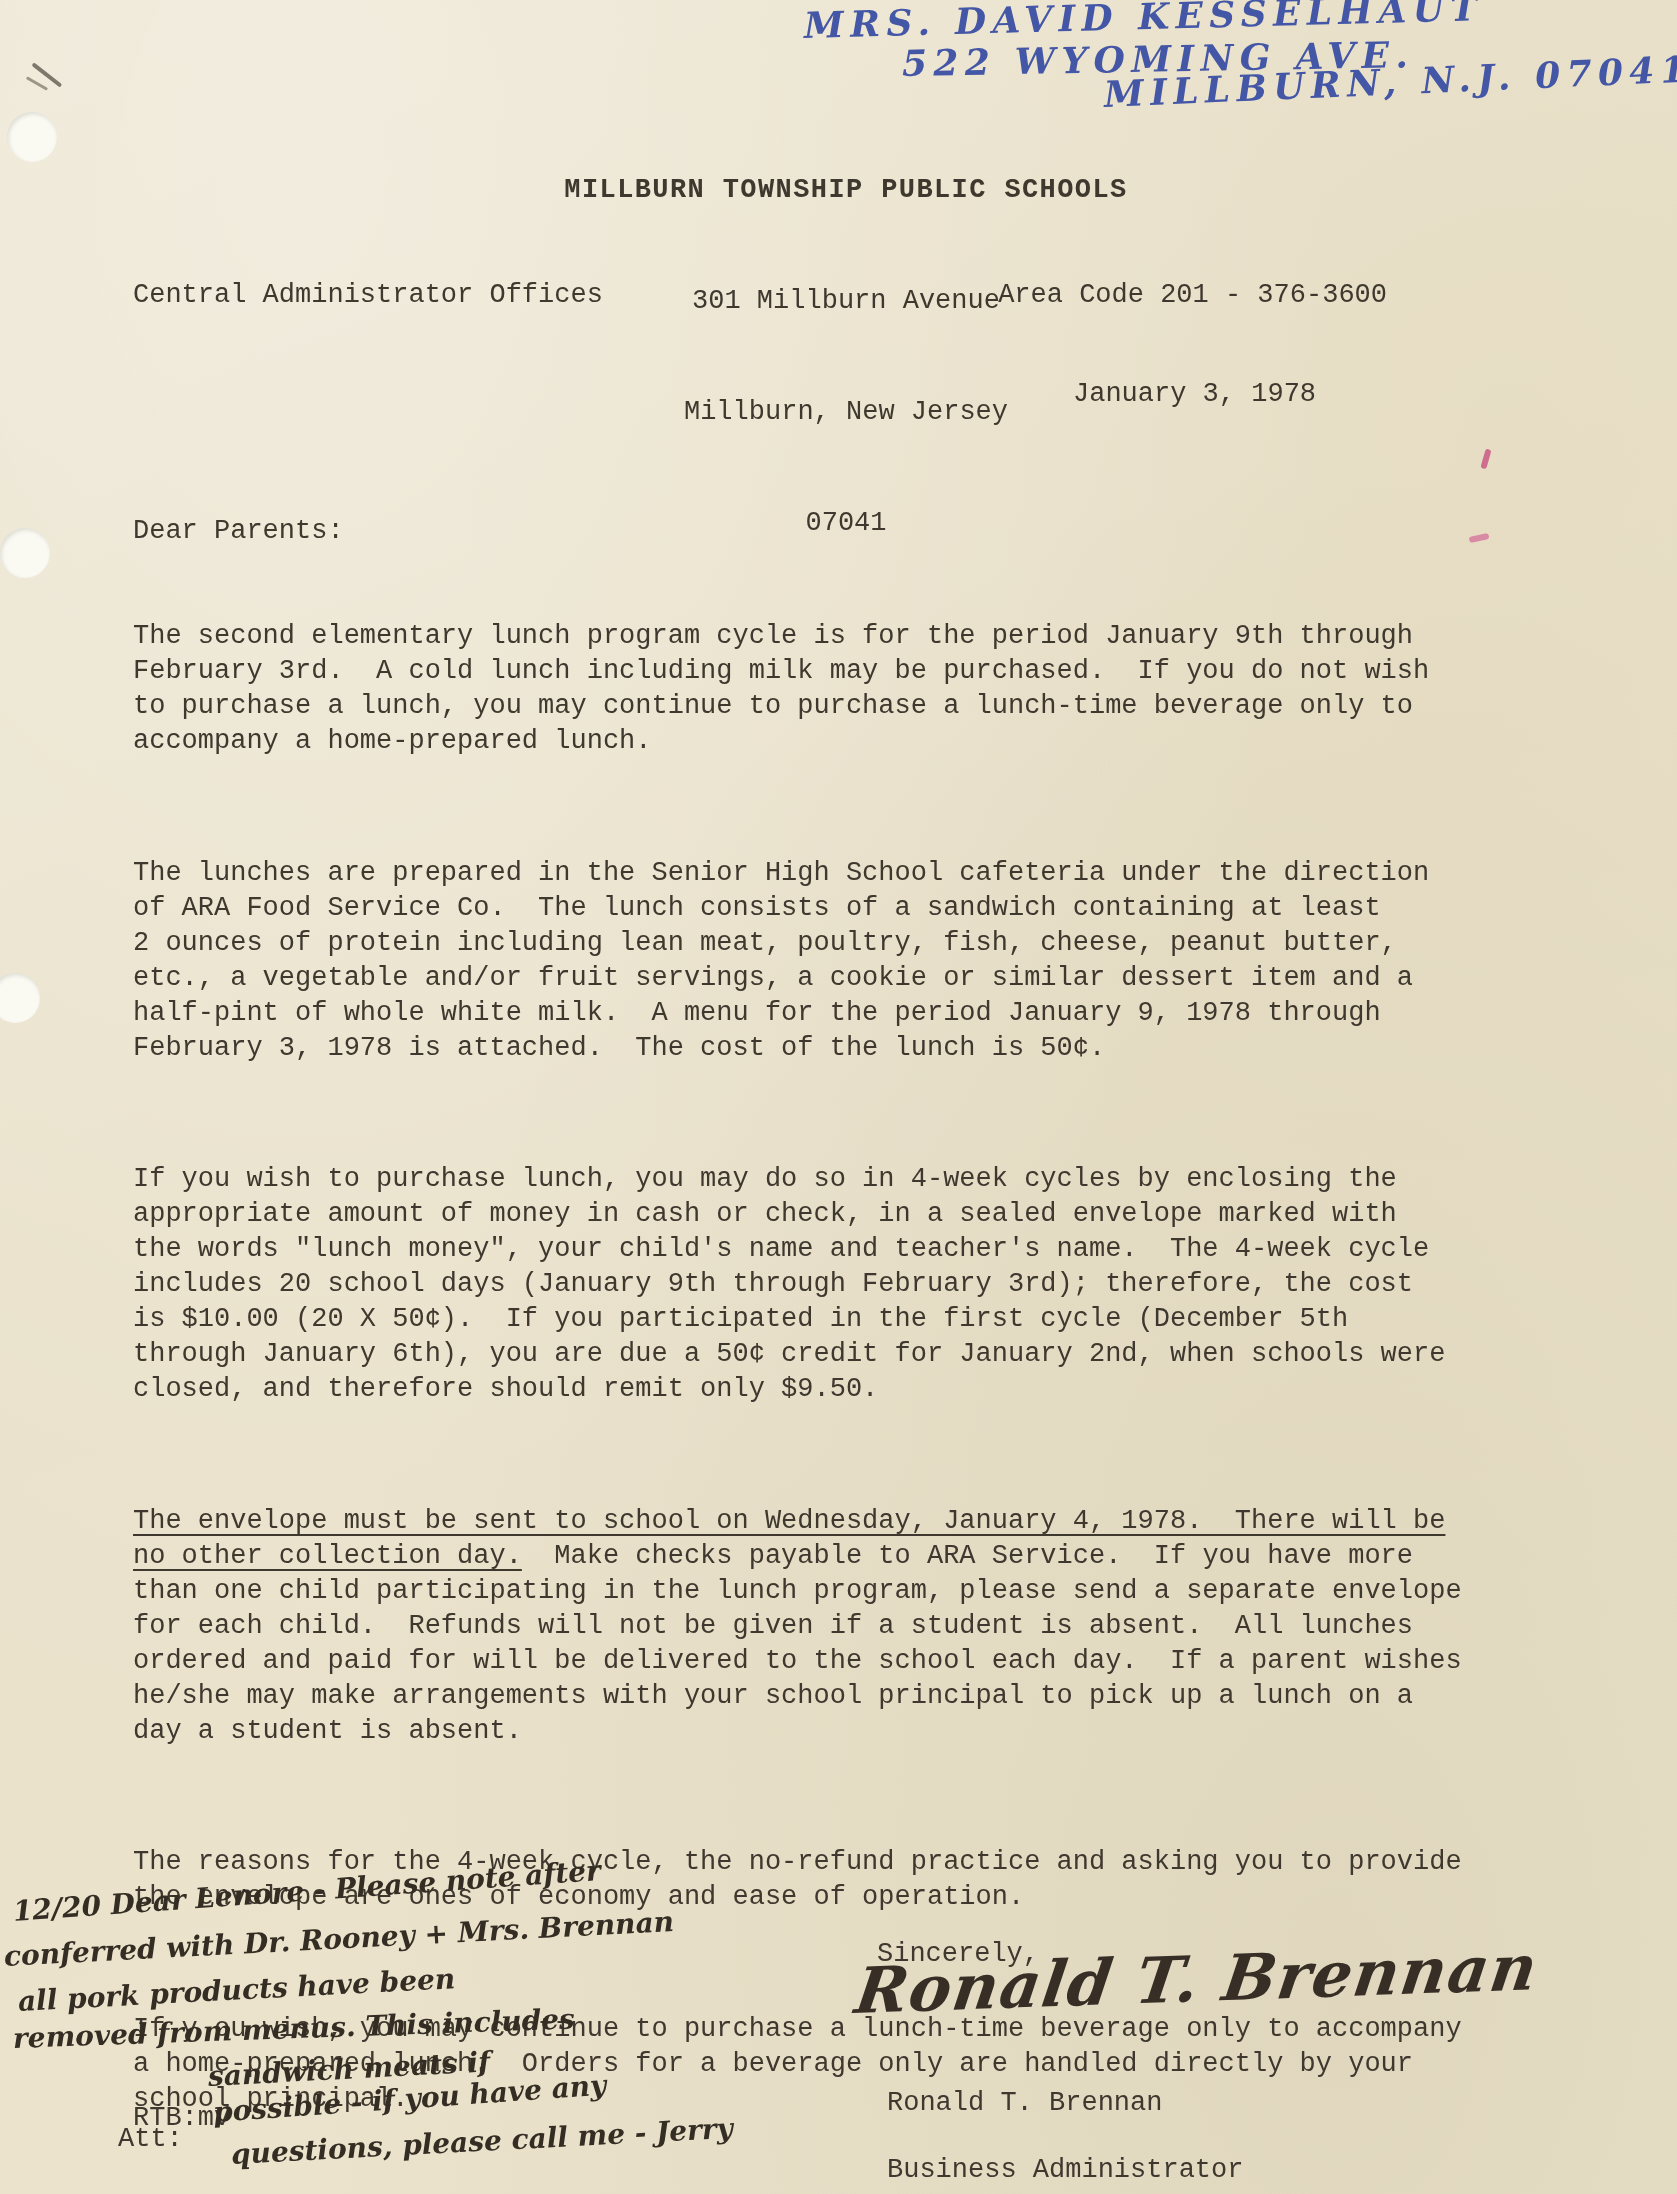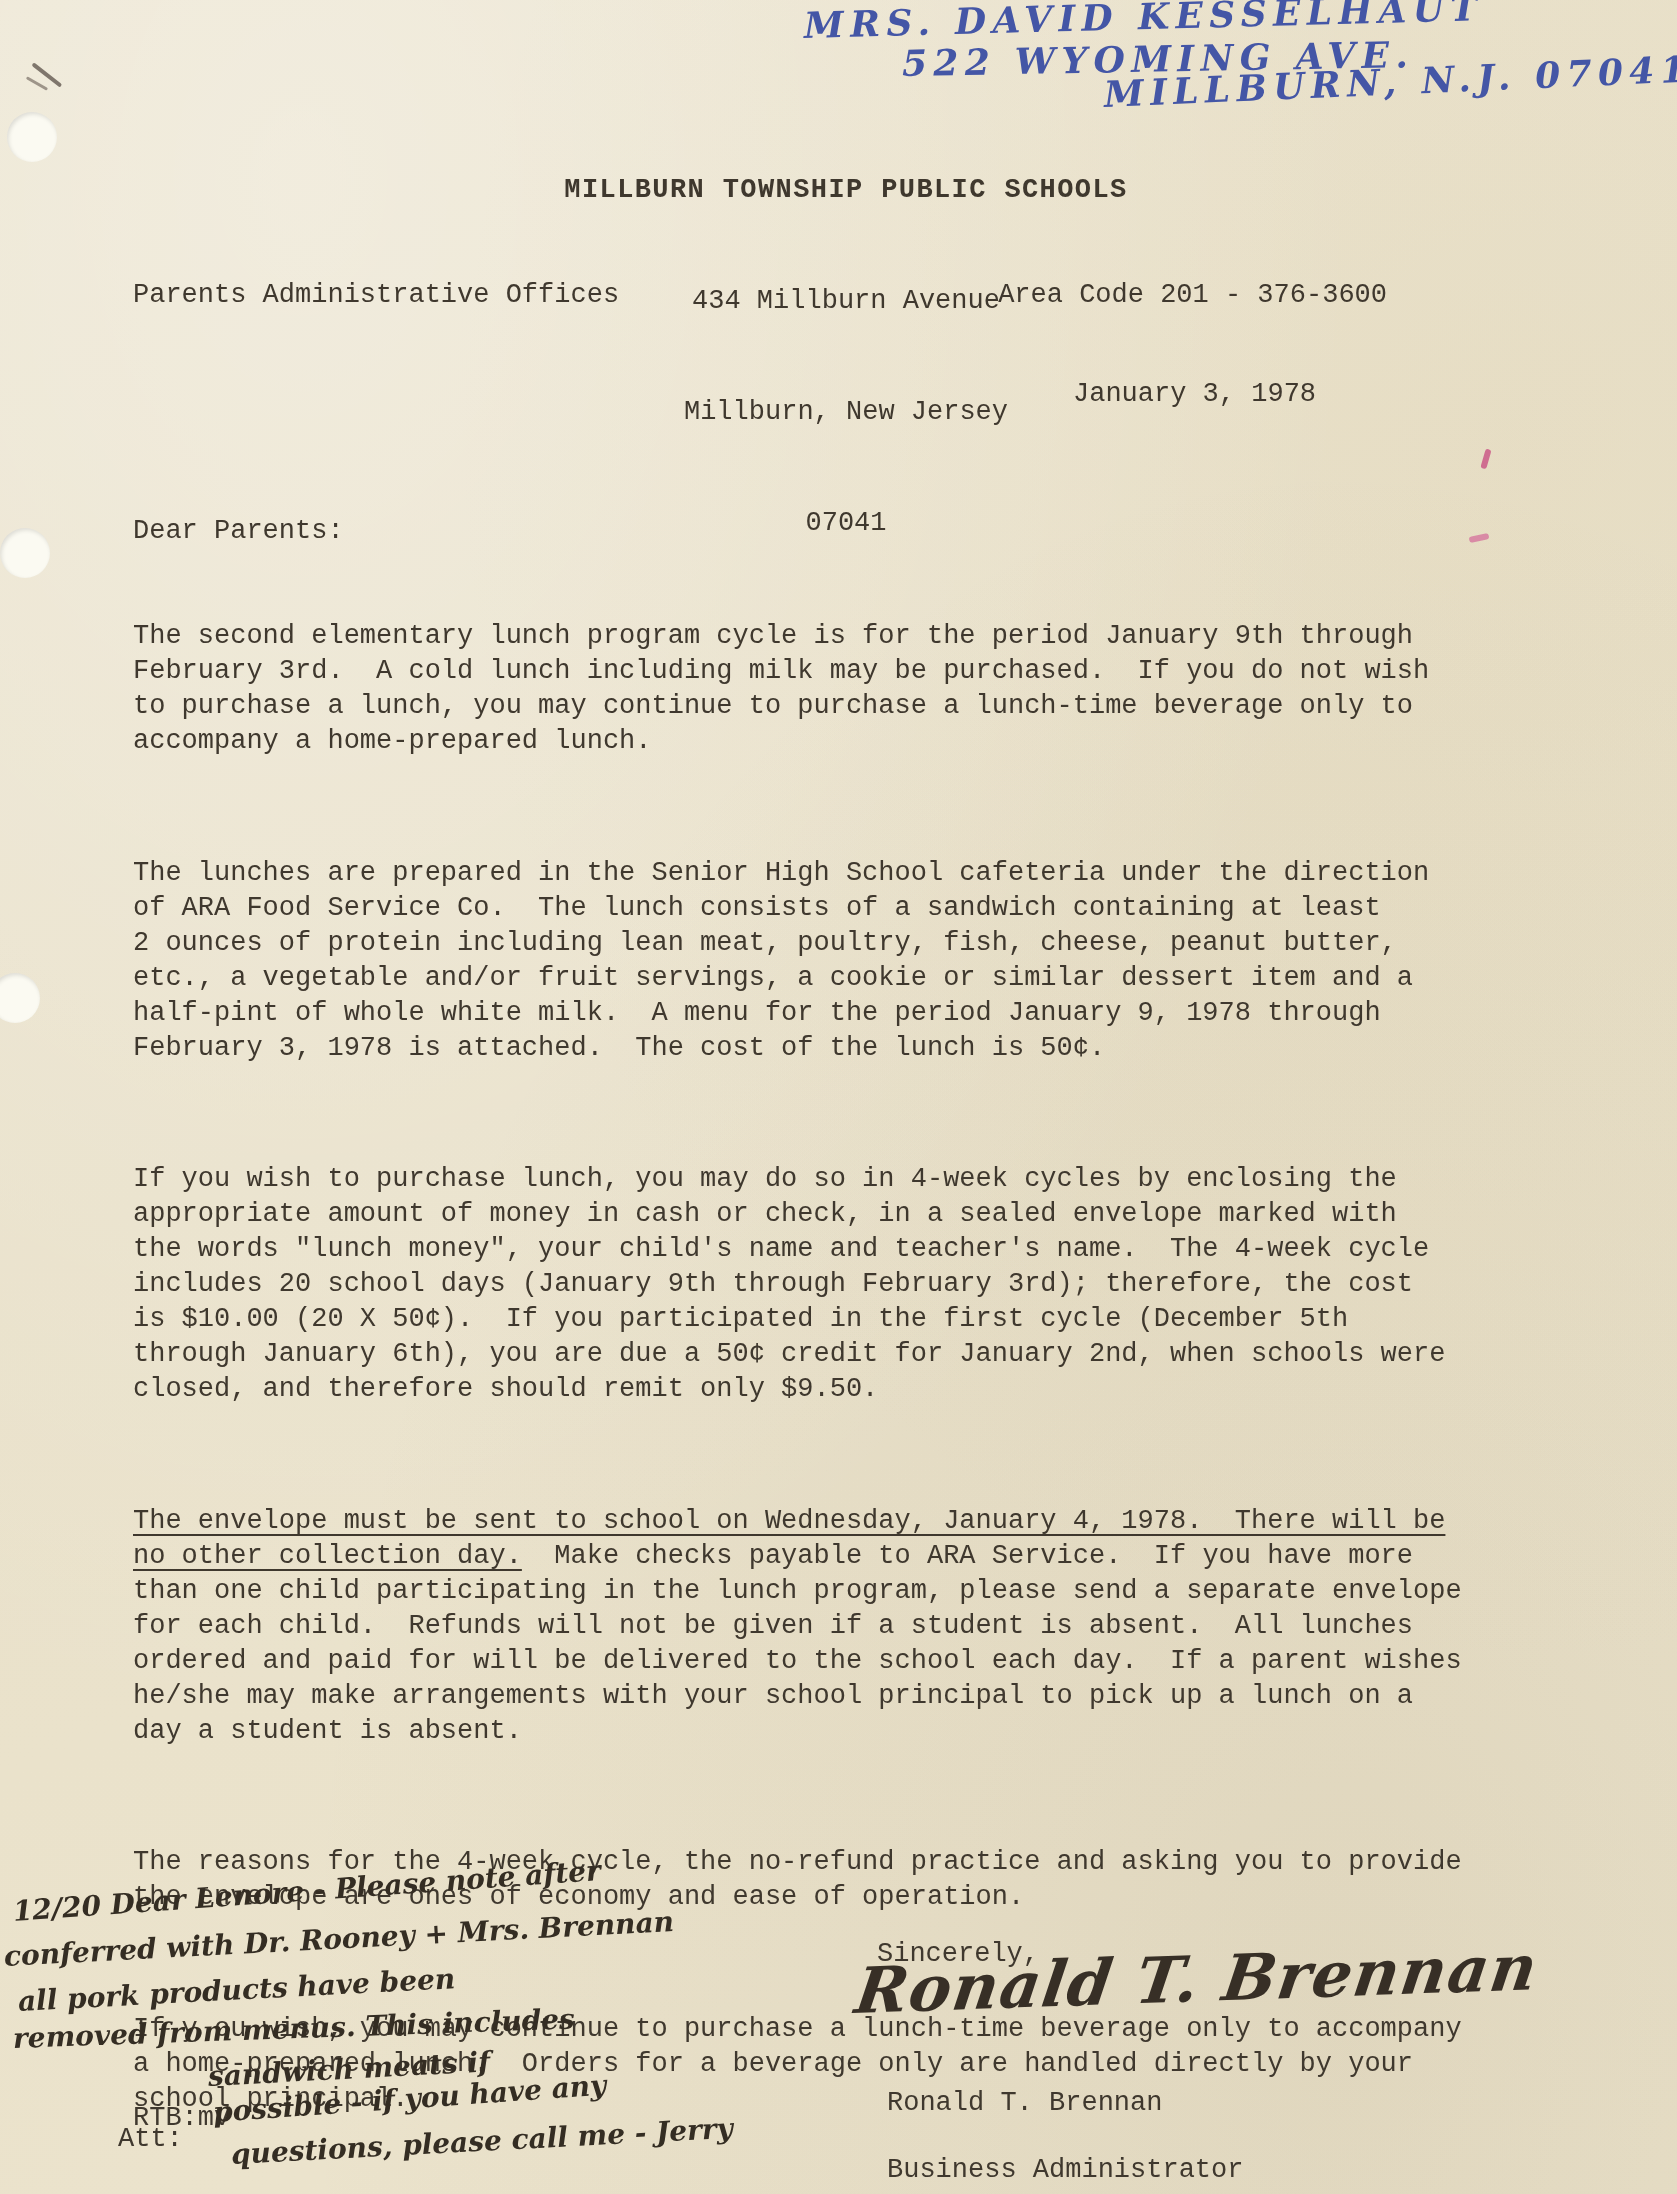--- a/index.html
+++ b/index.html
@@ -83,27 +83,27 @@
   <div class="pink-2"></div>
 
   <div class="recipient hw">
     <div class="r1">MRS. DAVID KESSELHAUT</div>
     <div class="r2">522 WYOMING AVE.</div>
     <div class="r3">MILLBURN, N.J. 07041</div>
   </div>
 
   <div class="letterhead typed">
     <div class="school">MILLBURN TOWNSHIP PUBLIC SCHOOLS</div>
-    <div>434 Millburn Avenue</div>
+    <div>301 Millburn Avenue</div>
     <div>Millburn, New Jersey</div>
     <div>07041</div>
   </div>
 
   <div class="office-row typed">
-    <span>Parents Administrative Offices</span>
+    <span>Central Administrator Offices</span>
     <span>Area Code 201 - 376-3600</span>
   </div>
 
   <div class="date-line typed">January 3, 1978</div>
 
   <div class="body-text typed">
     <div class="salutation">Dear Parents:</div>
     <p class="paragraph">The second elementary lunch program cycle is for the period January 9th through
 February 3rd.  A cold lunch including milk may be purchased.  If you do not wish
 to purchase a lunch, you may continue to purchase a lunch-time beverage only to

